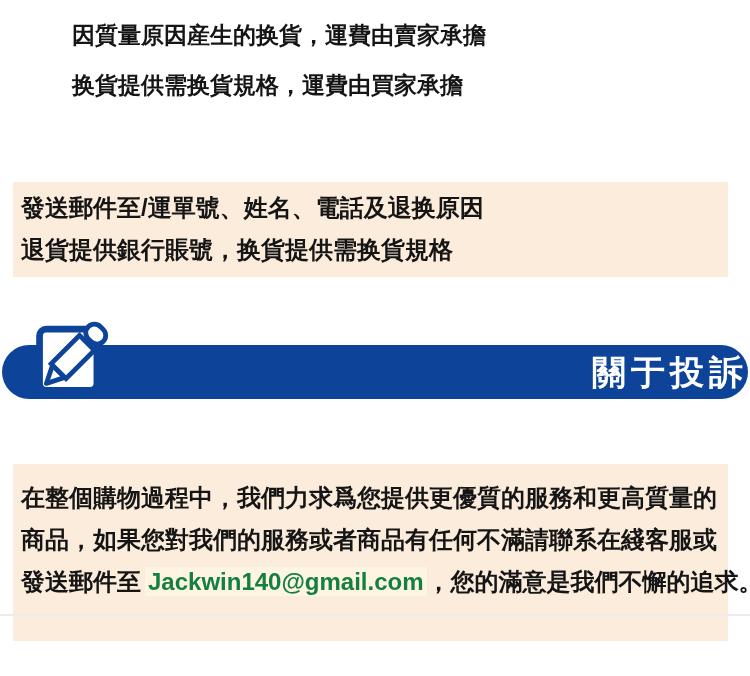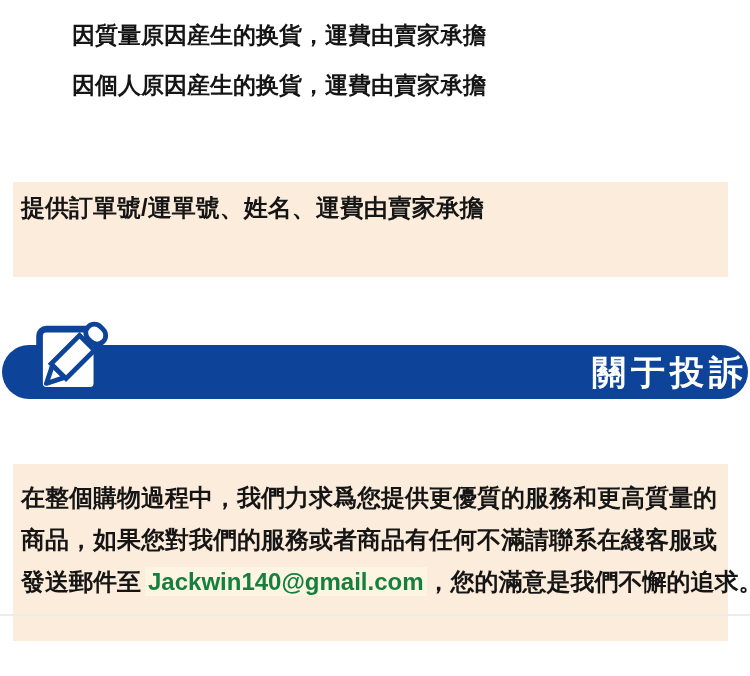--- a/index.html
+++ b/index.html
@@ -118,25 +118,26 @@
     height: 2px;
     background: #ececec;
   }
 </style>
 </head>
 <body>
 
 <div class="page">
 
   <div class="note note-1">因質量原因産生的换貨，運費由賣家承擔</div>
-  <div class="note note-2">因個人原因産生的换貨，運費由賣家承擔</div>
+  <div class="note note-2">换貨提供需换貨規格，運費由買家承擔</div>
 
 
   <div class="beige-box box-return">
-    <div class="line">提供訂單號/運單號、姓名、運費由賣家承擔</div>
+    <div class="line">發送郵件至/運單號、姓名、電話及退换原因</div>
+    <div class="line">退貨提供銀行賬號，换貨提供需换貨規格</div>
   </div>
 
   <div class="banner">
     <span class="banner-title">關于投訴</span>
   </div>
 
   <svg class="edit-icon" viewBox="0 0 90 96" aria-hidden="true">
 
     <rect x="10" y="22" width="60" height="64" rx="7" fill="#ffffff" stroke="#0d4499" stroke-width="7"></rect>
 

